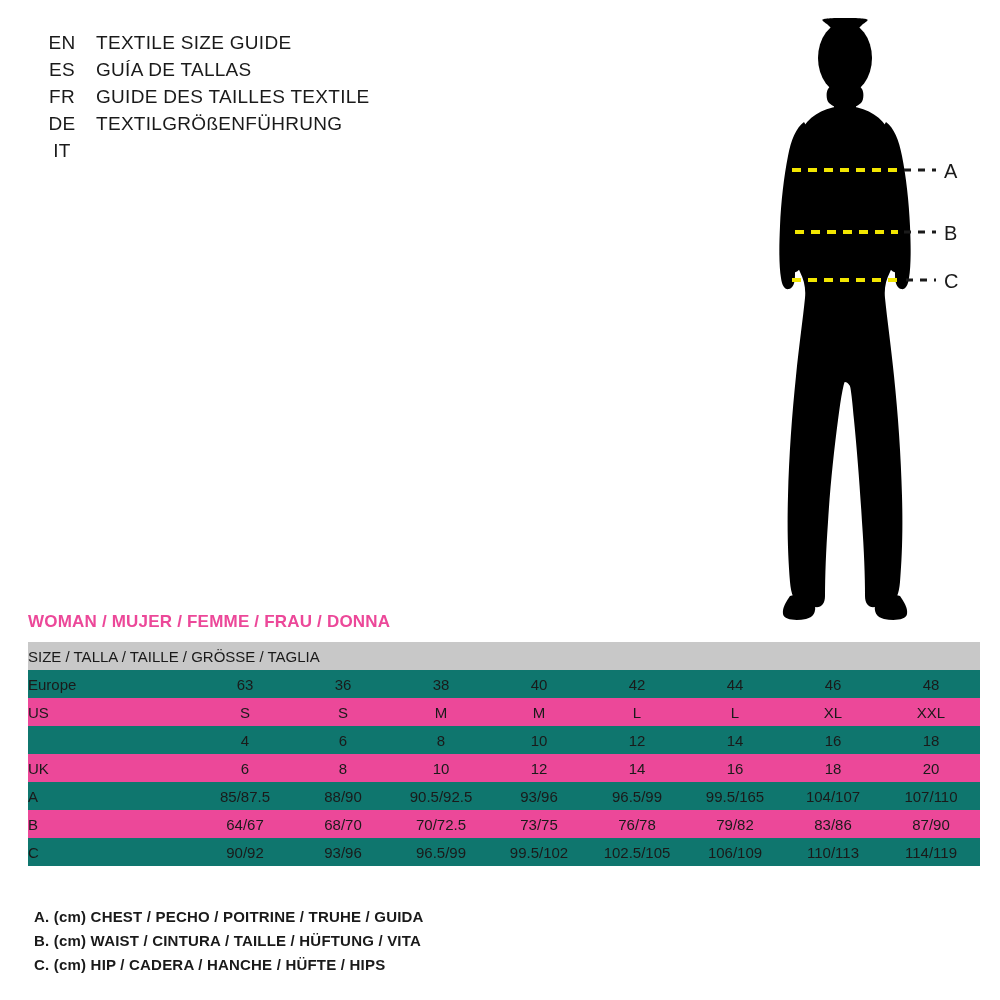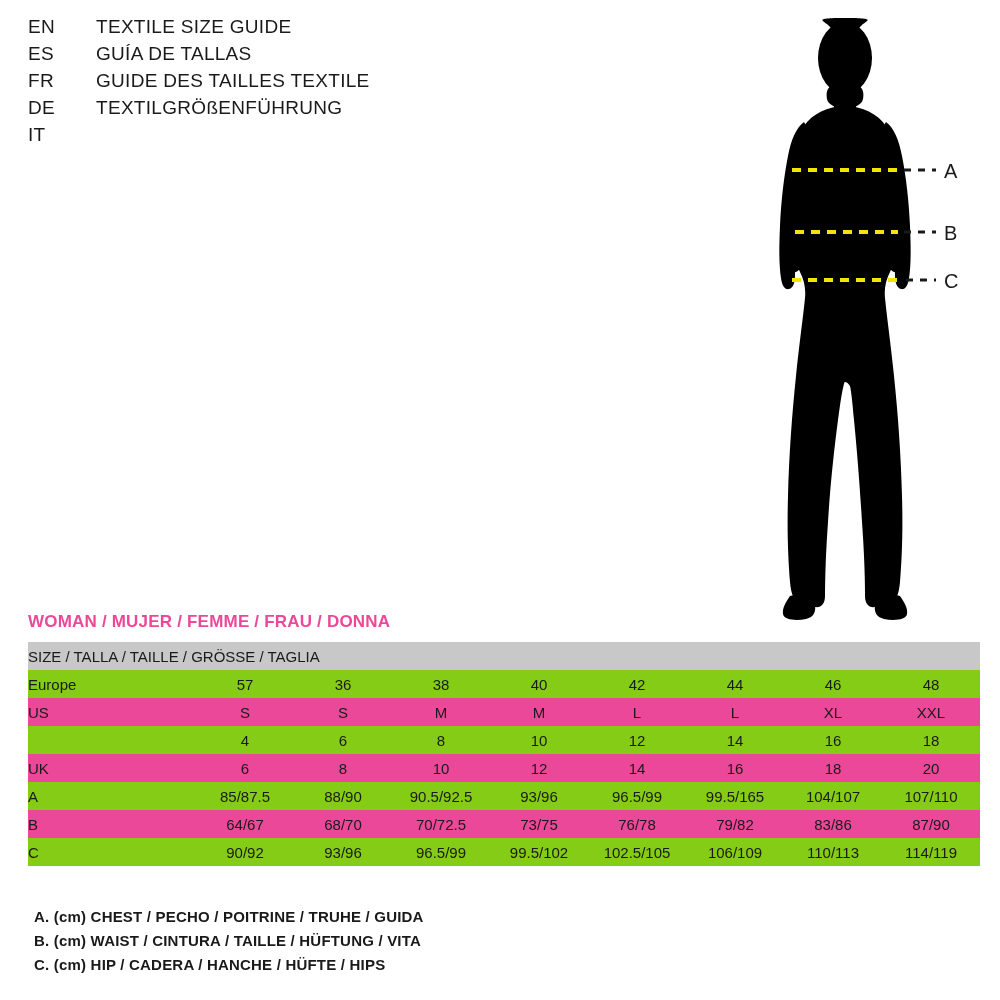--- a/index.html
+++ b/index.html
@@ -13,21 +13,22 @@
     font-family: "Liberation Sans", sans-serif;
     color: #1a1a1a;
     position: relative;
     overflow: hidden;
   }
 
   
   .lang-block {
     position: absolute;
     left: 28px;
-    top: 16px;
+    top: 32px;
+    text-align: center;
   }
   .lang-row {
     display: flex;
     align-items: baseline;
     height: 27px;
     font-size: 19px;
     letter-spacing: 0.3px;
   }
   .lang-code {
     width: 68px;
@@ -78,21 +79,21 @@
   }
   .row-head {
     background: #c8c8c8;
     font-weight: normal;
   }
   .row-head td {
     padding-left: 6px;
     font-size: 15px;
   }
   .row-alt {
-    background: #84cc16;
+    background: #0f766e;
     margin-left: 14px;
   }
   .row-plain {
     background: #ec4899;
   }
   td.label-cell {
     padding-left: 6px;
     text-align: left;
     width: 168px;
   }
@@ -299,21 +300,21 @@
         <col style="width:98px">
         <col style="width:98px">
     </colgroup>
     <tbody>
       <tr class="row-head">
         <td colspan="9">SIZE / TALLA / TAILLE / GRÖSSE / TAGLIA</td>
       </tr>
 
       <tr class="row-alt">
         <td class="label-cell">Europe</td>
-        <td class="val-cell">57</td>
+        <td class="val-cell">63</td>
         <td class="val-cell">36</td>
         <td class="val-cell">38</td>
         <td class="val-cell">40</td>
         <td class="val-cell">42</td>
         <td class="val-cell">44</td>
         <td class="val-cell">46</td>
         <td class="val-cell">48</td>
       </tr>
 
       <tr class="row-plain">

